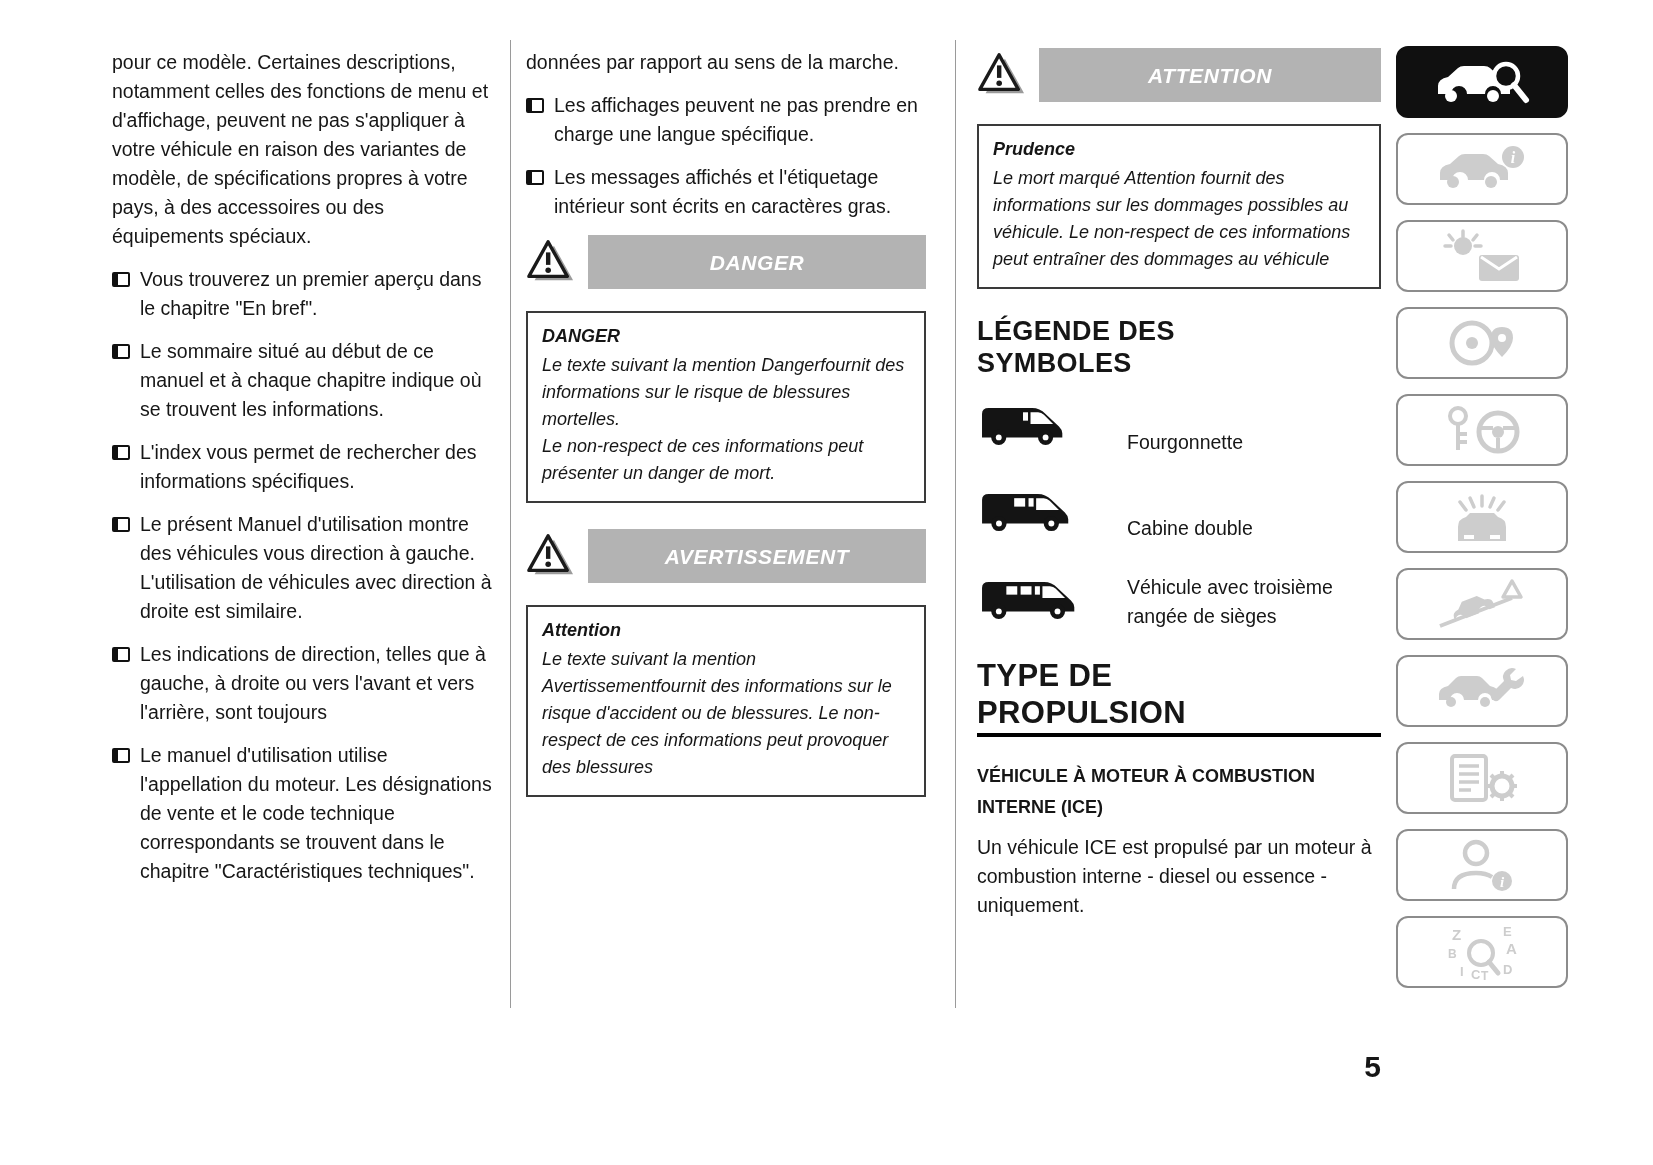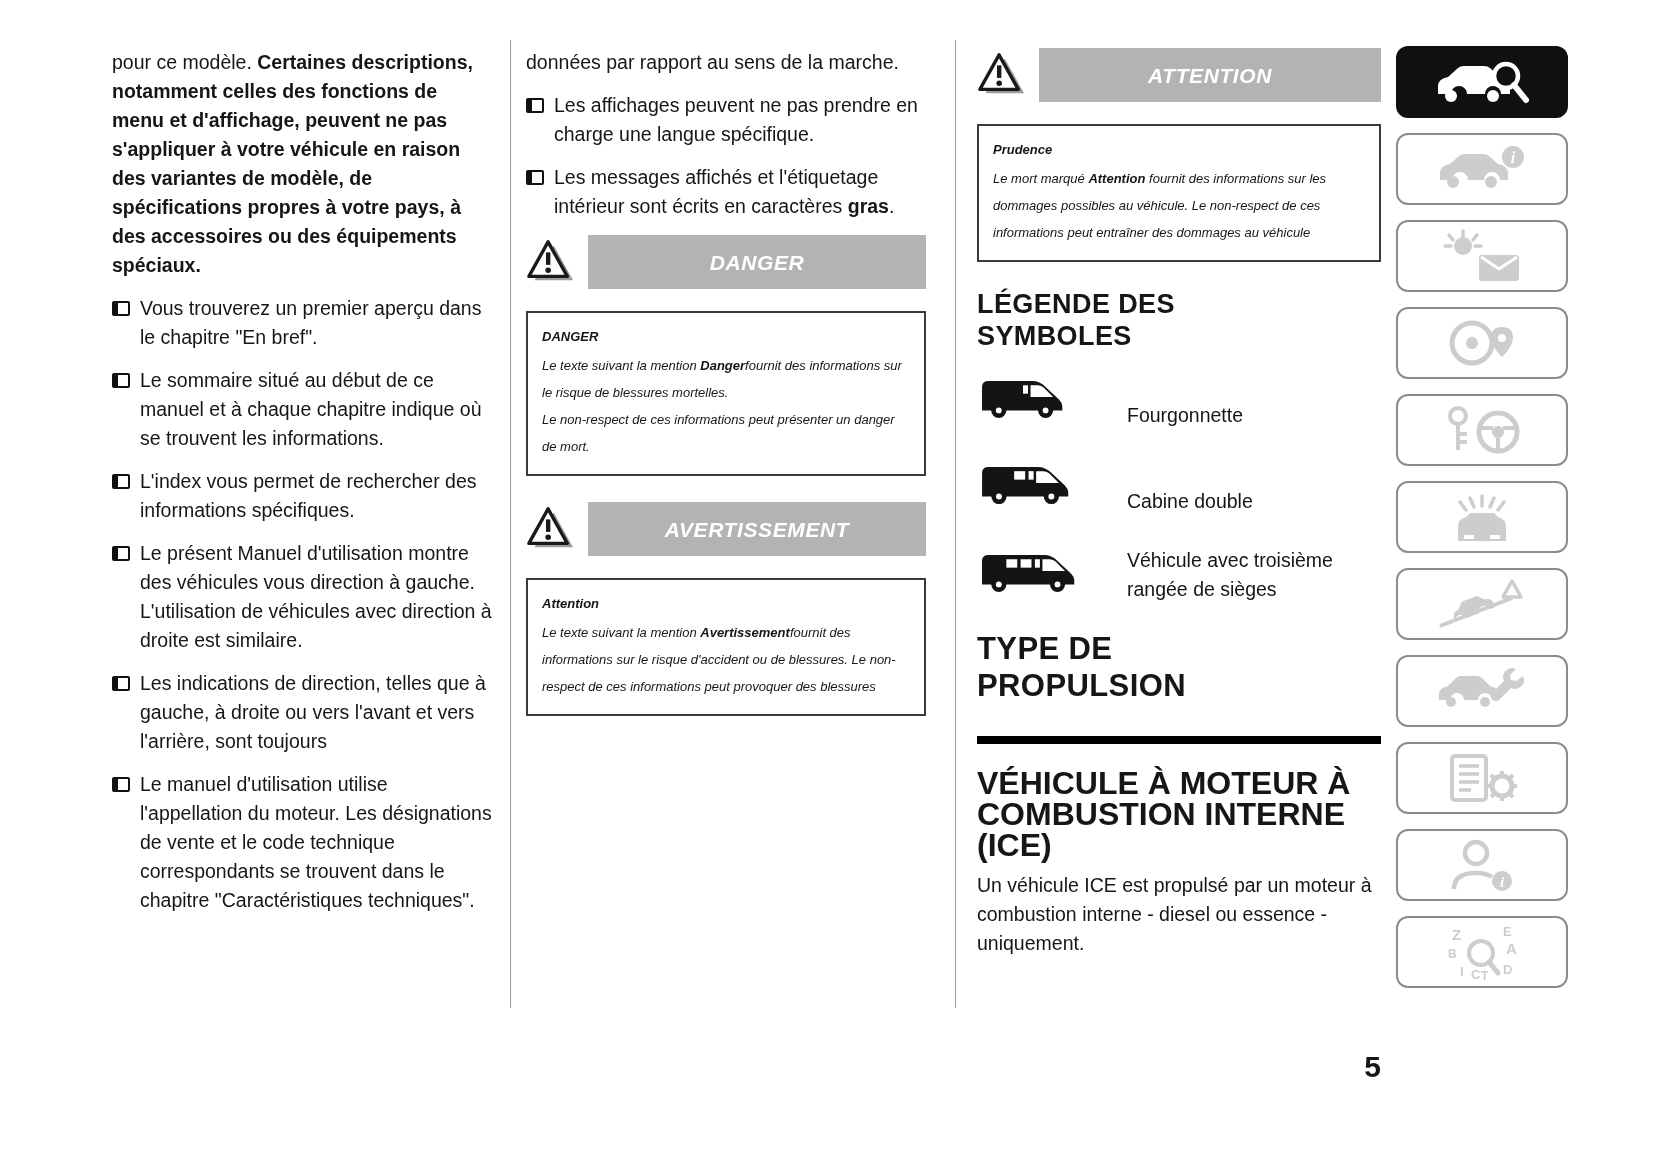--- a/index.html
+++ b/index.html
@@ -9,40 +9,40 @@
 
   .col { position:absolute; top:48px; }
   .col1 { left:112px; width:380px; }
   .col2 { left:526px; width:400px; }
   .col3 { left:977px; width:404px; }
 
   .vdiv { position:absolute; top:40px; height:968px; width:1px; background:#9a9a9a; }
   #vdiv1 { left:510px; } #vdiv2 { left:955px; }
 
   .para { margin:0 0 14px 0; }
-  b { font-weight:bold; }
+  b { font-weight:normal; }
 
   .bullet { display:flex; margin-bottom:14px; }
   .bullet-box { flex:0 0 auto; width:18px; height:15px; border:2.5px solid #111;
                 border-left-width:6px; border-radius:2px; margin:7px 10px 0 0; }
   .bullet-text { flex:1; }
 
   .heading { font-weight:bold; font-size:27px; line-height:32px; letter-spacing:0.4px;
              margin:6px 0 18px 0; max-width:300px; }
   .heading.big { font-size:31px; line-height:37px; max-width:260px; margin:0; }
-  .rule-heading { border-bottom:8px solid #000000; padding-bottom:32px; margin:10px 0 24px 0; }
-  .subheading { font-weight:bold; font-size:32px; line-height:31px; margin:0 0 10px 0; }
+  .rule-heading { border-bottom:4px solid #000000; padding-bottom:2px; margin:10px 0 24px 0; }
+  .subheading { font-weight:bold; font-size:18px; line-height:31px; margin:0 0 10px 0; }
 
   .banner { display:flex; height:54px; margin:4px 0 22px 0; }
   .banner .tri-cell { flex:0 0 62px; background:#fff; display:flex; align-items:center; }
   .banner .bar { flex:1; background:#b3b3b3; display:flex; align-items:center; justify-content:center; }
   .banner .bar span { color:#ffffff; font-weight:bold; font-style:italic; font-size:21px; letter-spacing:0.6px; }
 
   .ibox { border:2px solid #3a3a3a; padding:10px 14px 14px 14px; font-style:italic;
-          font-size:13px; line-height:27px; margin-bottom:26px; }
+          font-size:18px; line-height:27px; margin-bottom:26px; }
   .ibox .title { font-weight:bold; margin-bottom:2px; }
 
   .sym-row { display:flex; align-items:flex-end; margin-bottom:26px; }
   .sym-icon { flex:0 0 150px; padding-top:2px; }
   .sym-label { flex:1; padding-top:4px; }
 
   .sidebar { position:absolute; left:1396px; top:46px; width:172px; }
   .tab { width:172px; height:72px; background:#ffffff; border:2px solid #8c8c8c; border-radius:12px;
          margin-bottom:15px; display:flex; align-items:center; justify-content:center; cursor:pointer; }
   .tab.active { background:#101010; border-color:#101010; }

